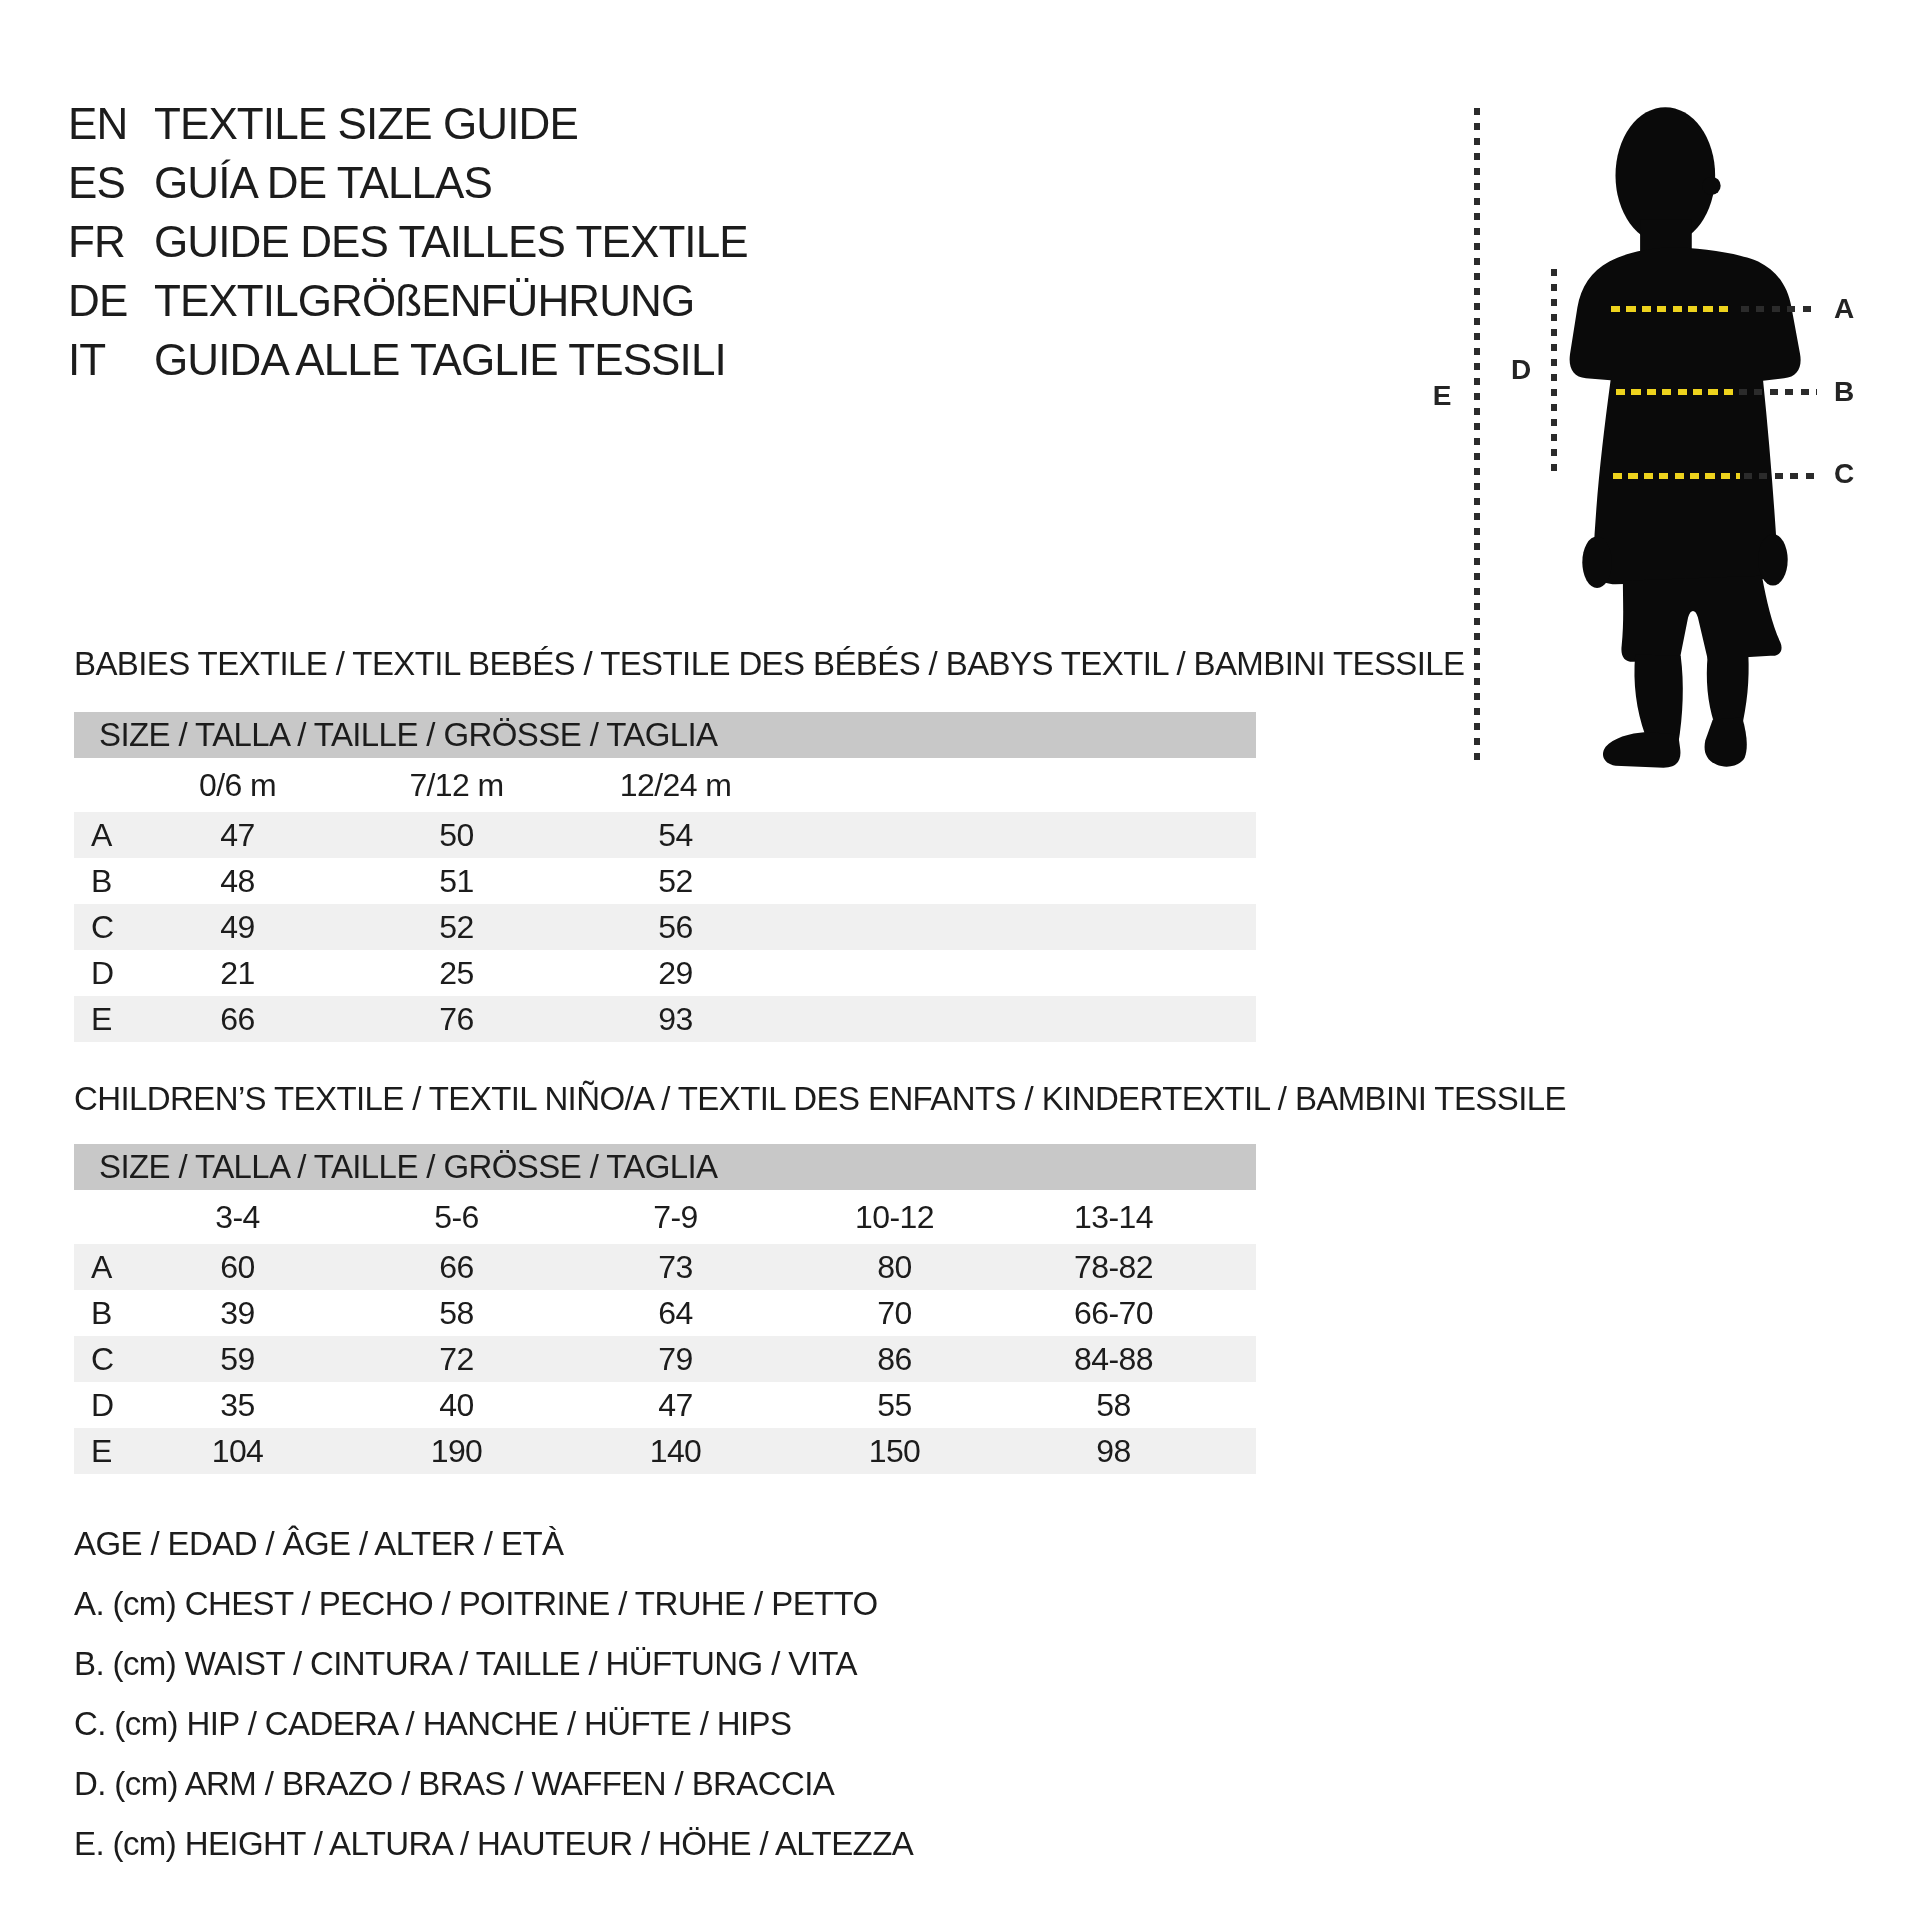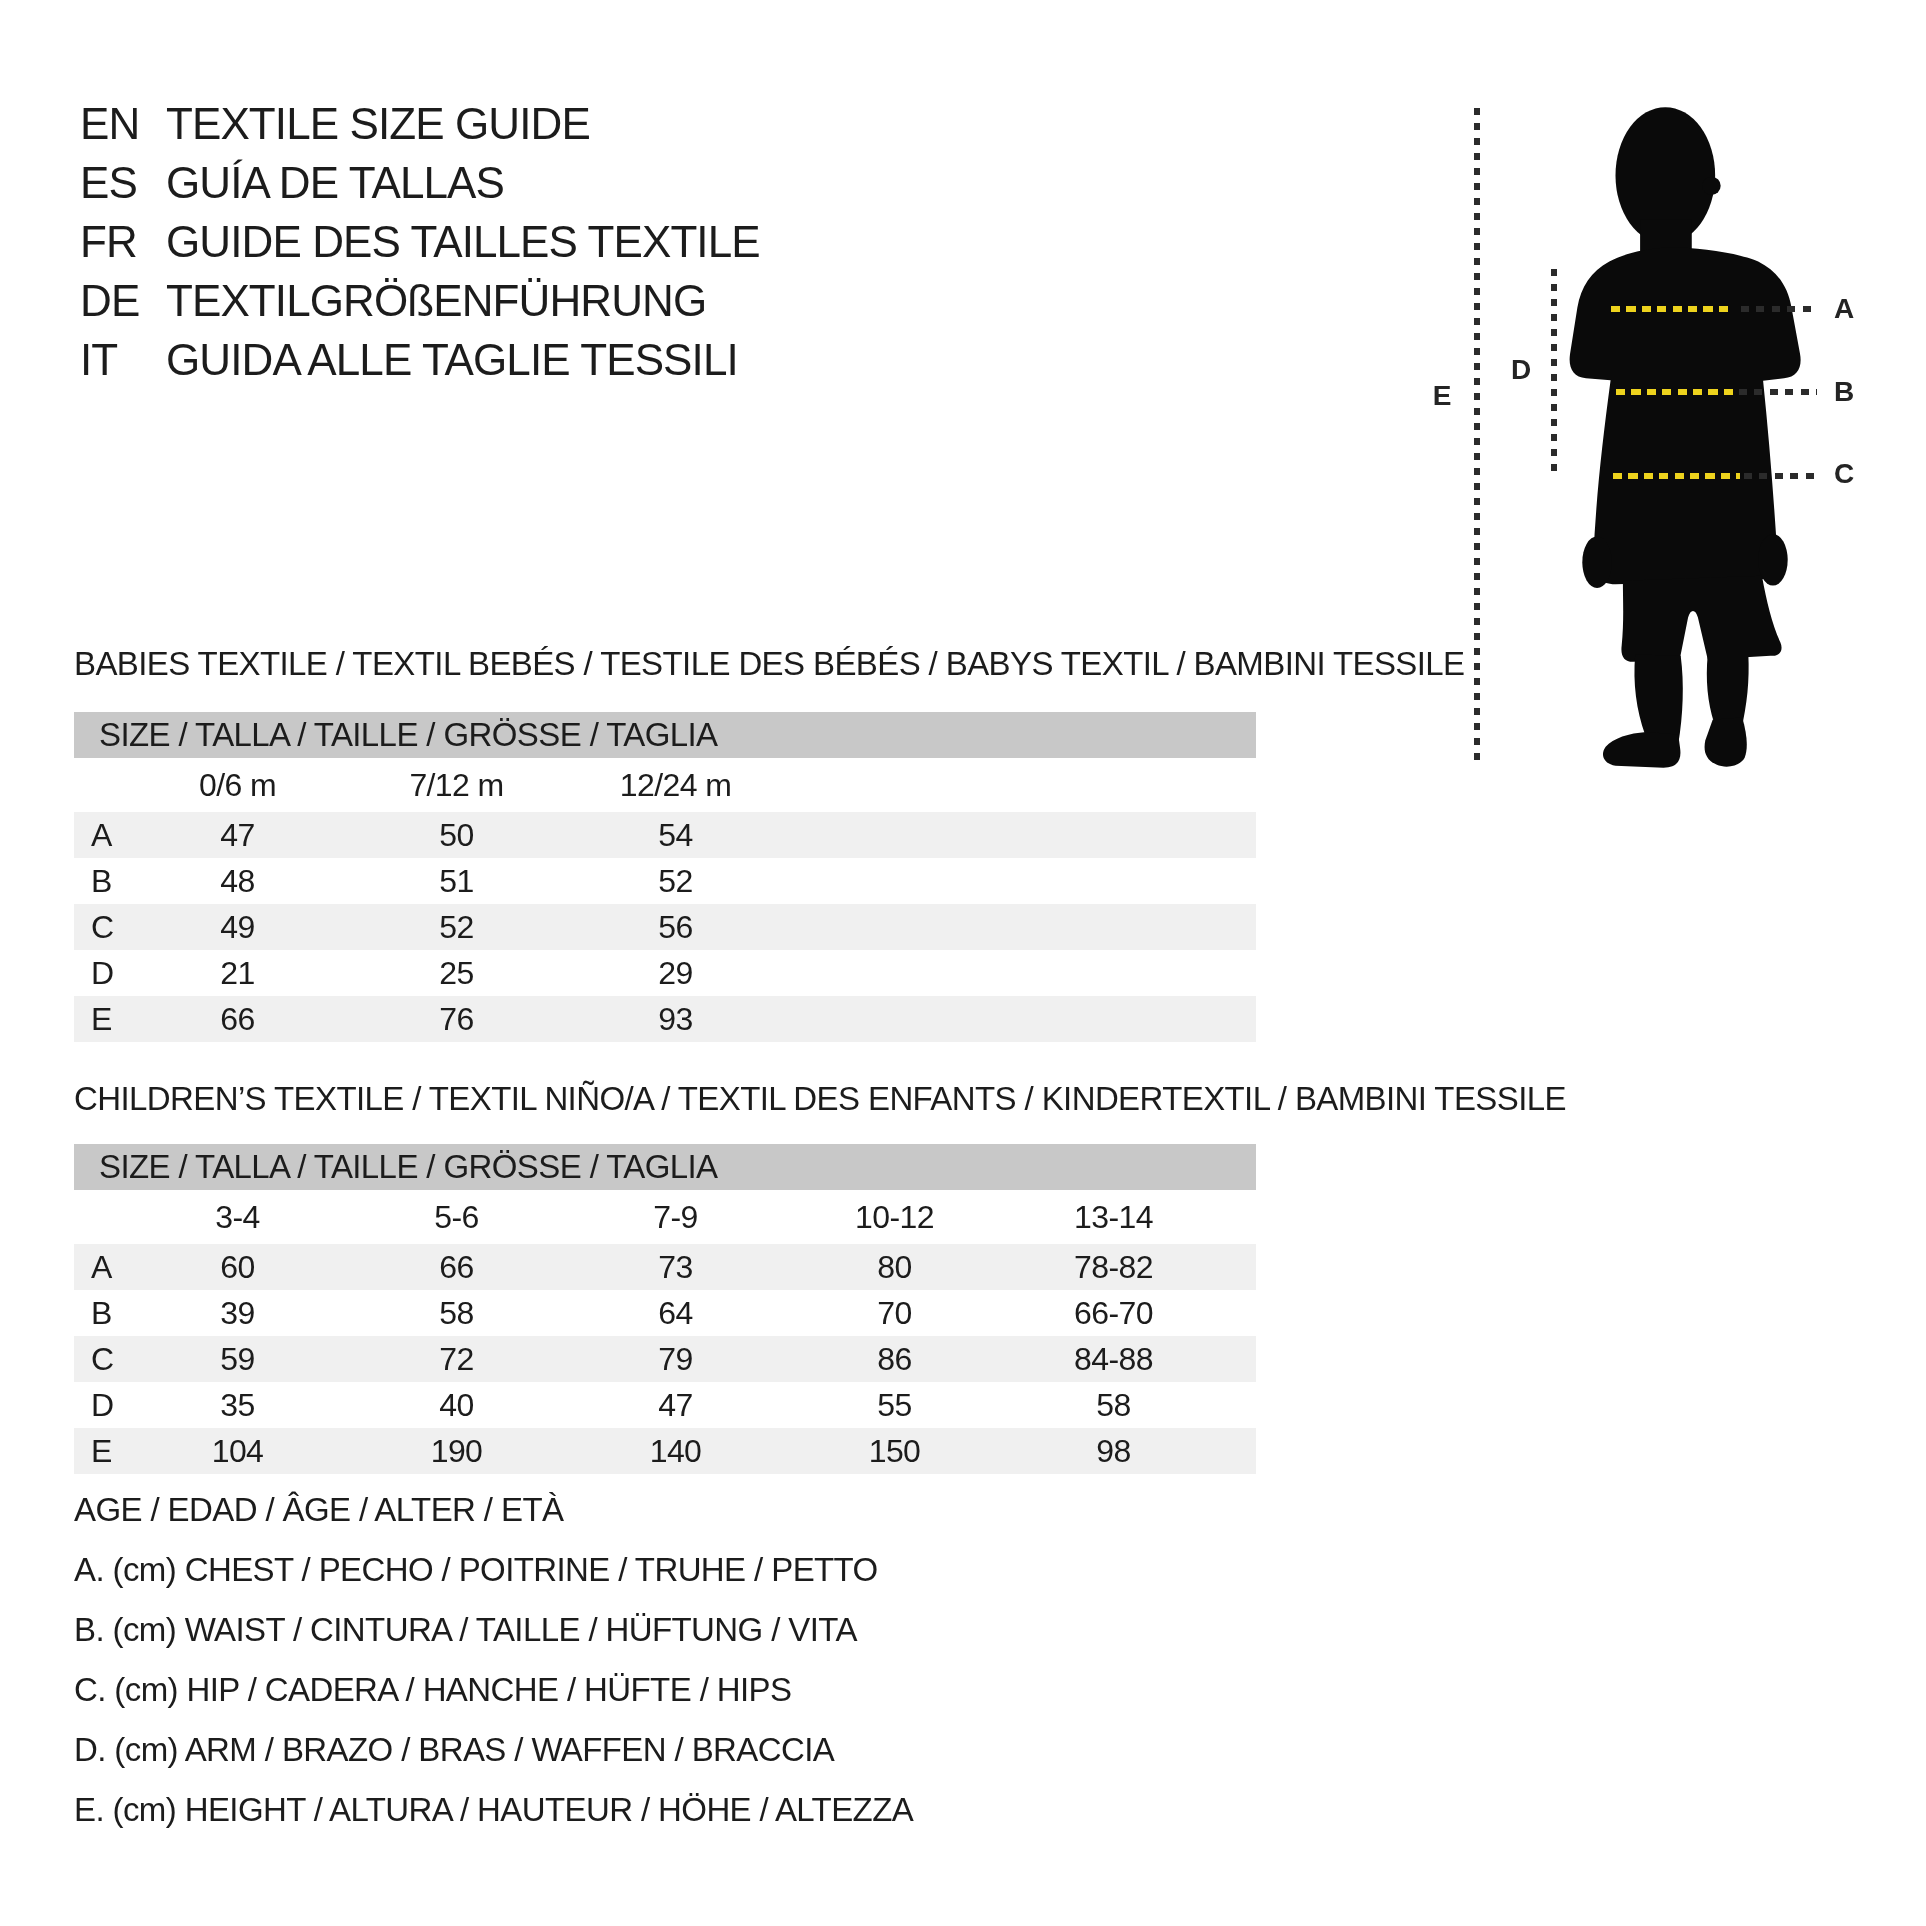--- a/index.html
+++ b/index.html
@@ -7,21 +7,21 @@
   .canvas{
     position:relative;
     width:1926px;height:1926px;
     background:#ffffff;
     font-family:"Liberation Sans", sans-serif;
     color:var(--ink,#1c1c1c);
     overflow:hidden;
   }
 
   
-  .langs{position:absolute;left:80px;top:94px;}
+  .langs{position:absolute;left:68px;top:94px;}
   .lang-row{display:flex;height:59px;align-items:center;font-size:44px;letter-spacing:-0.9px;white-space:nowrap;}
   .lang-row .code{width:86px;flex:0 0 86px;}
 
   
   .section-title{
     position:absolute;left:74px;margin:0;height:41px;display:flex;align-items:center;
     font-size:33px;font-weight:400;letter-spacing:-0.6px;white-space:nowrap;text-align:right;
   }
 
   
@@ -261,21 +261,21 @@
     <div class="trow stripe">
       <span class="lab">E</span>
       <span class="val">104</span>
       <span class="val">190</span>
       <span class="val">140</span>
       <span class="val">150</span>
       <span class="val">98</span>
     </div>
   </div>
 
-  <section class="legend" style="top:1480px">
+  <section class="legend" style="top:1514px">
     <div class="legend-line">AGE / EDAD / ÂGE / ALTER / ETÀ</div>
     <div class="legend-line">A. (cm) CHEST / PECHO / POITRINE / TRUHE / PETTO</div>
     <div class="legend-line">B. (cm) WAIST / CINTURA / TAILLE / HÜFTUNG / VITA</div>
     <div class="legend-line">C. (cm) HIP / CADERA / HANCHE / HÜFTE / HIPS</div>
     <div class="legend-line">D. (cm) ARM / BRAZO / BRAS / WAFFEN / BRACCIA</div>
     <div class="legend-line">E. (cm) HEIGHT / ALTURA / HAUTEUR / HÖHE / ALTEZZA</div>
   </section>
 
 </div>
 

